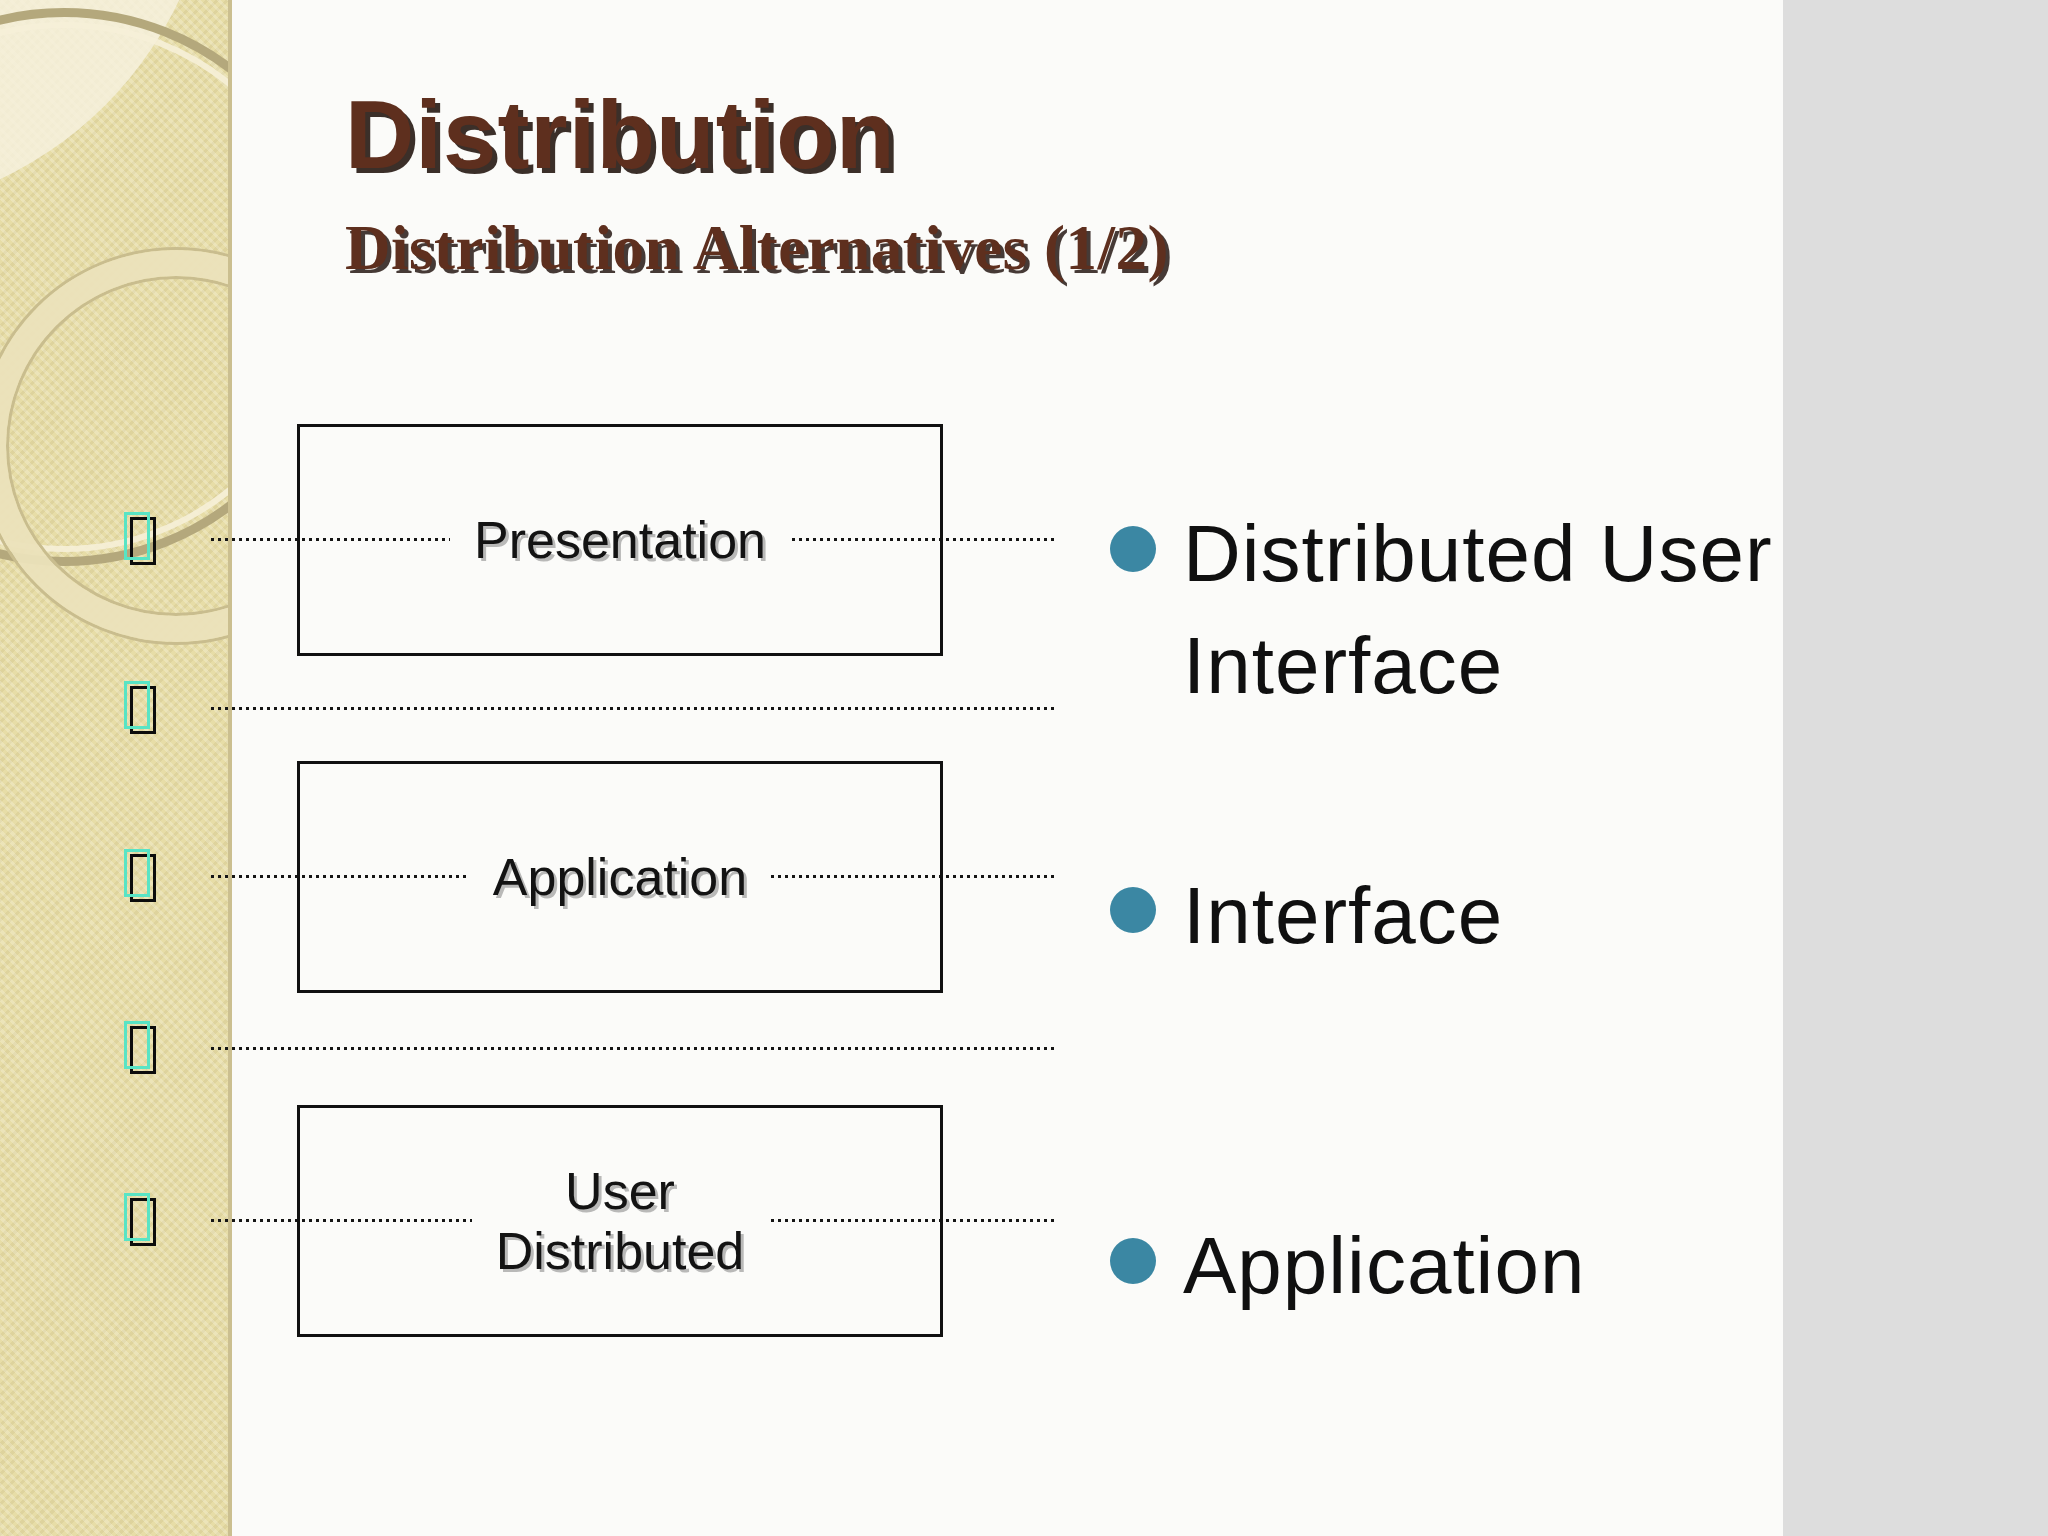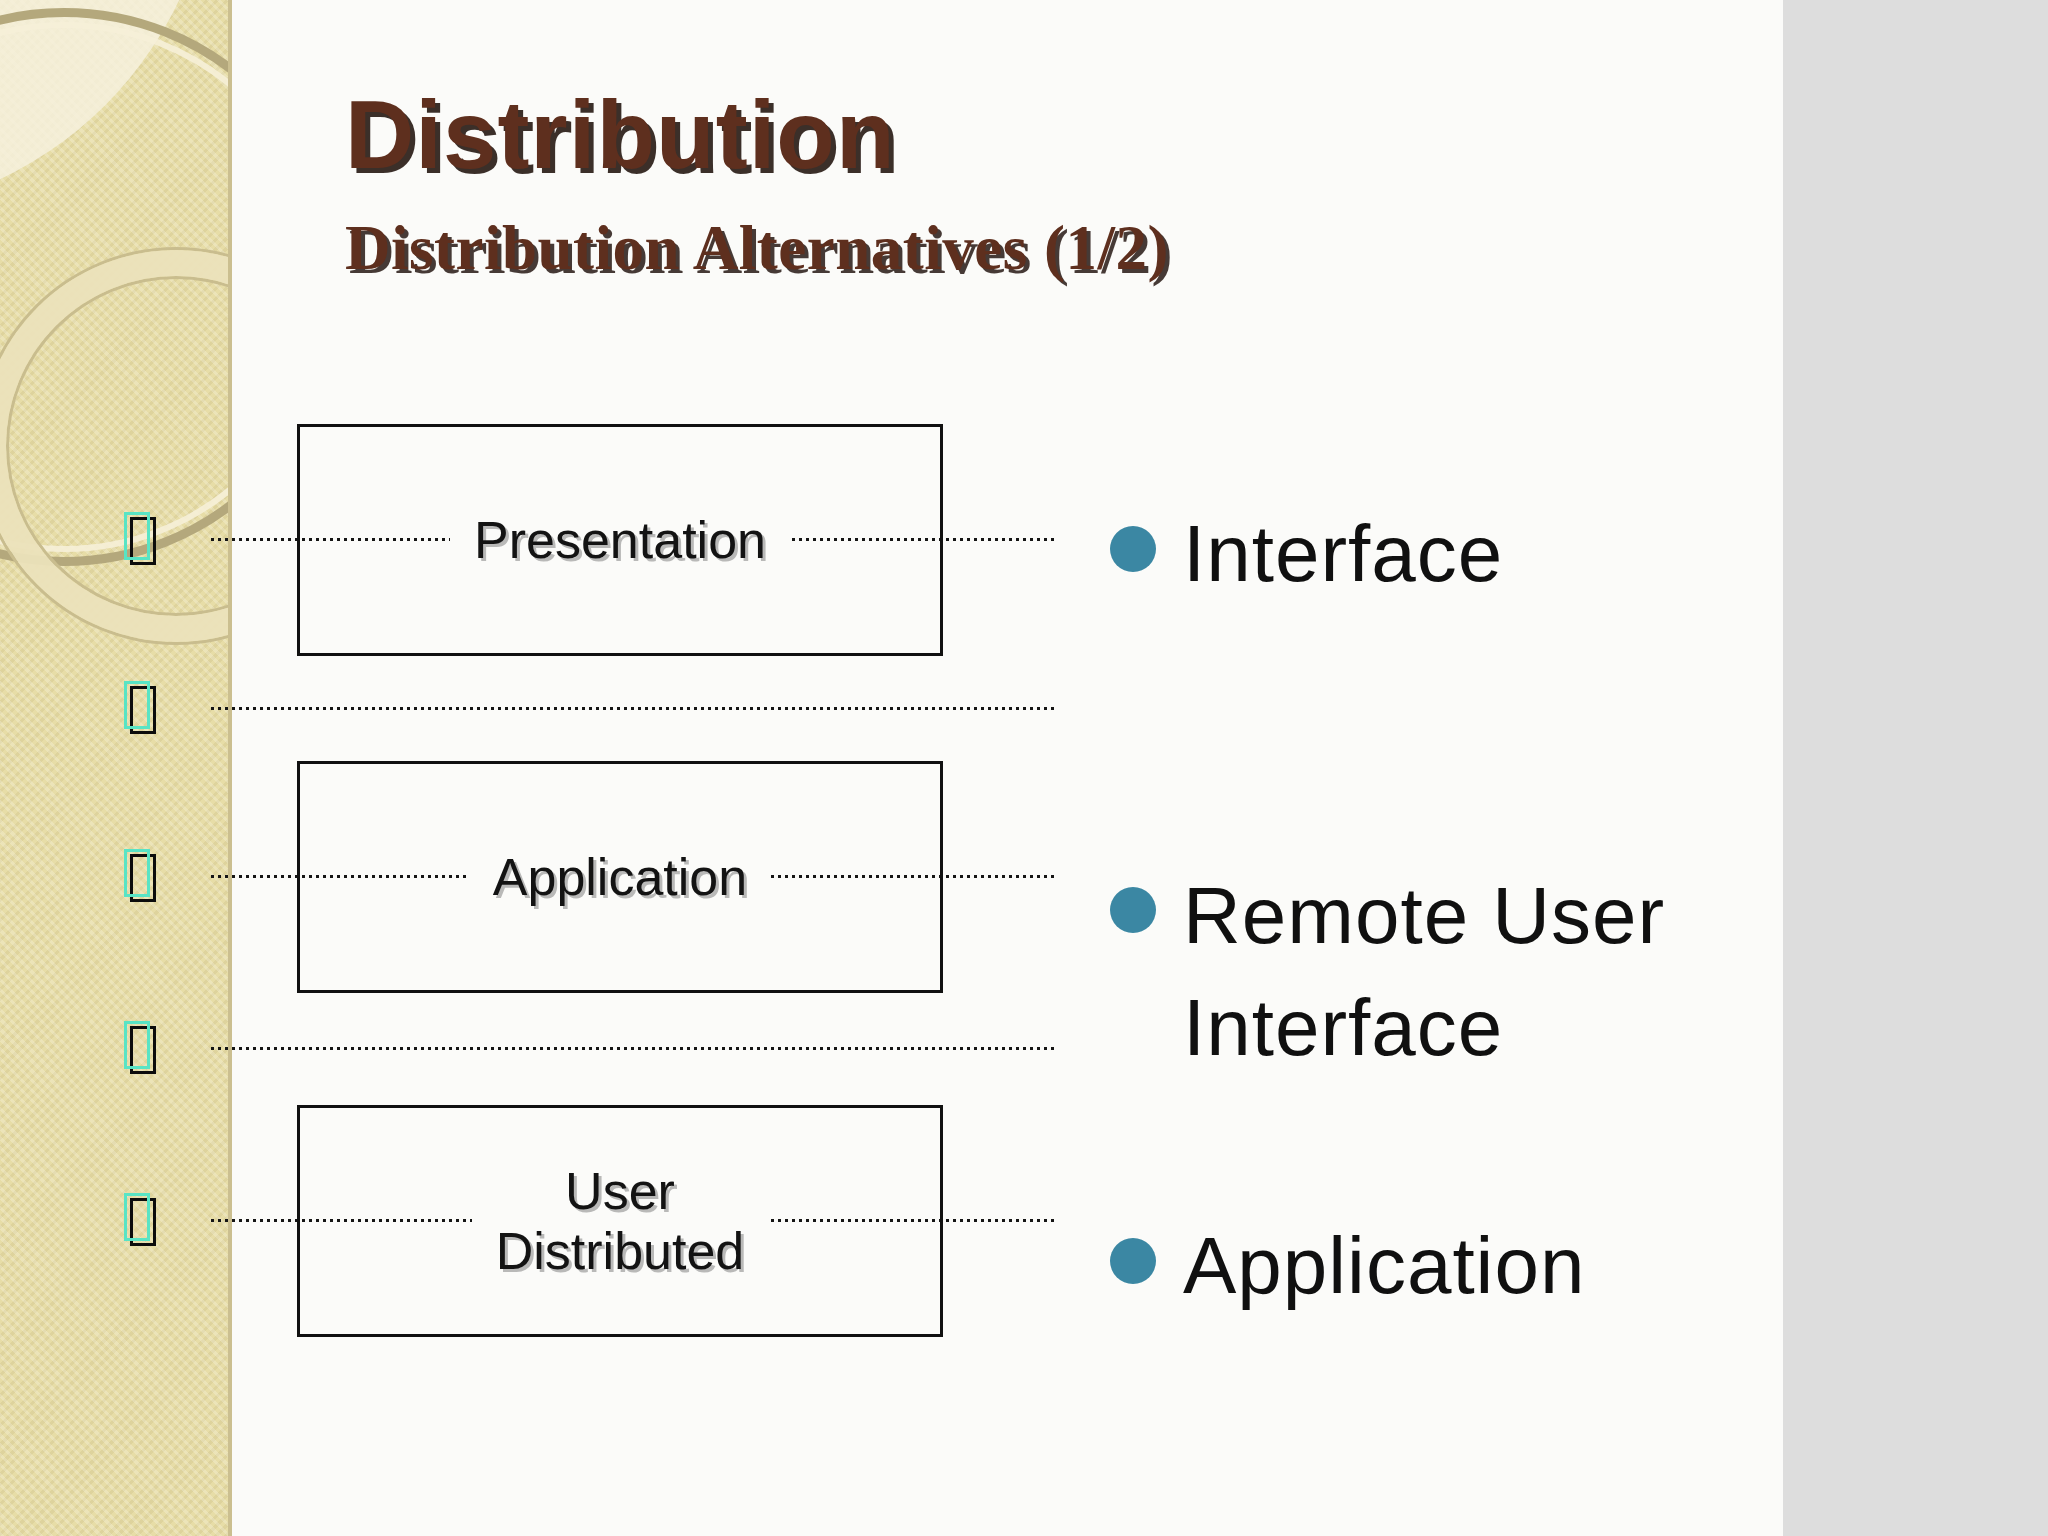--- a/index.html
+++ b/index.html
@@ -143,26 +143,26 @@
 
   <div class="layer-box" style="top:1105px">
     <div class="layer-label">
       <span>User</span>
       <span>Distributed</span>
     </div>
   </div>
 
   <div class="bullet-dot" style="top:526px"></div>
   <div class="bullet-text" style="top:498px">
+    <span>Distributed User</span>
     <span>Interface</span>
   </div>
 
   <div class="bullet-dot" style="top:887px"></div>
   <div class="bullet-text" style="top:860px">
-    <span>Remote User</span>
     <span>Interface</span>
   </div>
 
   <div class="bullet-dot" style="top:1238px"></div>
   <div class="bullet-text" style="top:1210px">
     <span>Application</span>
   </div>
 
   <div class="footer-icons">
     <svg width="170" height="84" viewBox="0 0 170 84">

